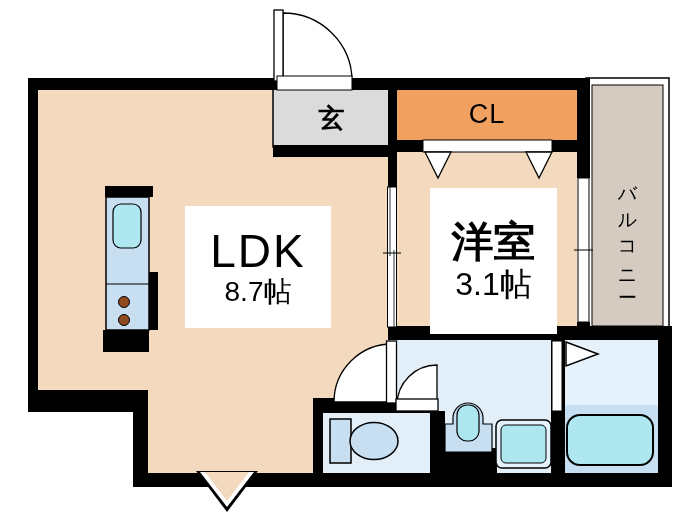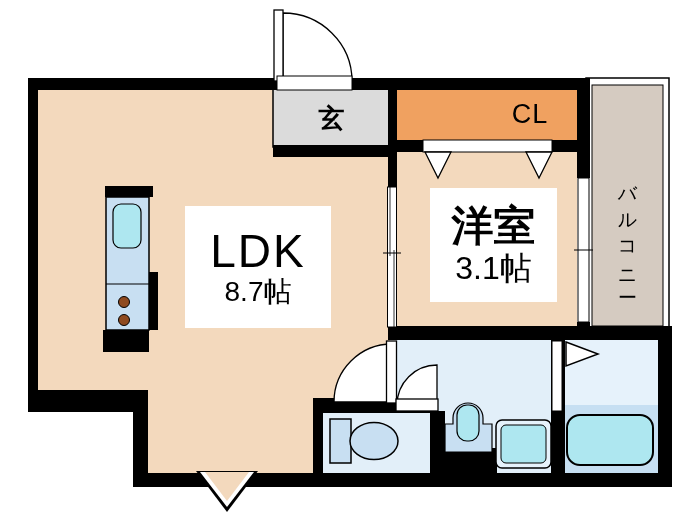--- a/index.html
+++ b/index.html
@@ -19,21 +19,21 @@
   .f-cyan{fill:var(--fixture-cyan,#AEE7F0);}
   .f-burner{fill:var(--burner,#8F4A1F);}
   .f-white{fill:#fff;}
   .ln{stroke:var(--wall,#000);}
   .lbl{position:absolute;color:#000;text-align:center;}
   .roombox{background:#fff;display:flex;flex-direction:column;align-items:center;justify-content:center;}
   .ldk-line1{font-size:46px;line-height:1.1;letter-spacing:2px;}
   .ldk-line2{font-size:28px;line-height:1.15;}
   .yo-line1{font-size:42px;font-weight:bold;line-height:1.1;}
   .yo-line2{font-size:32px;font-weight:normal;line-height:1.2;}
-  .cl-lbl{font-size:27px;display:flex;align-items:center;justify-content:center;letter-spacing:1px;margin-left:43px;}
+  .cl-lbl{font-size:27px;display:flex;align-items:center;justify-content:center;letter-spacing:1px;}
   .gen-lbl{font-size:26px;font-weight:bold;display:flex;align-items:center;justify-content:center;}
   .balc-lbl{writing-mode:vertical-rl;text-orientation:mixed;font-size:19px;
             letter-spacing:7px;display:flex;align-items:center;justify-content:center;}
 </style>
 </head>
 <body>
 
 <div class="plan">
   <svg width="700" height="525" viewBox="0 0 700 525">
 
@@ -131,21 +131,21 @@
       <path class="f-white" d="M200,472 L254,472 L227,507 Z"></path>
       <path class="f-floor" d="M205,472 L249,472 L227,501 Z"></path>
     </g>
   </svg>
 
   <div class="lbl roombox" style="left:185px;top:206px;width:146px;height:122px;">
     <div class="ldk-line1">LDK</div>
     <div class="ldk-line2">8.7帖</div>
   </div>
 
-  <div class="lbl roombox" style="left:430px;top:188px;width:127px;height:114px;text-align:center;">
+  <div class="lbl roombox" style="left:430px;top:188px;width:127px;height:146px;text-align:center;">
     <div class="yo-line1">洋室</div>
     <div class="yo-line2">3.1帖</div>
   </div>
 
   <div class="lbl cl-lbl" style="left:397px;top:88px;width:180px;height:52px;">CL</div>
 
   <div class="lbl gen-lbl" style="left:273px;top:89px;width:117px;height:58px;">玄</div>
 
   <div class="lbl balc-lbl" style="left:600px;top:125px;width:55px;height:215px;">バルコニー</div>
 </div>

